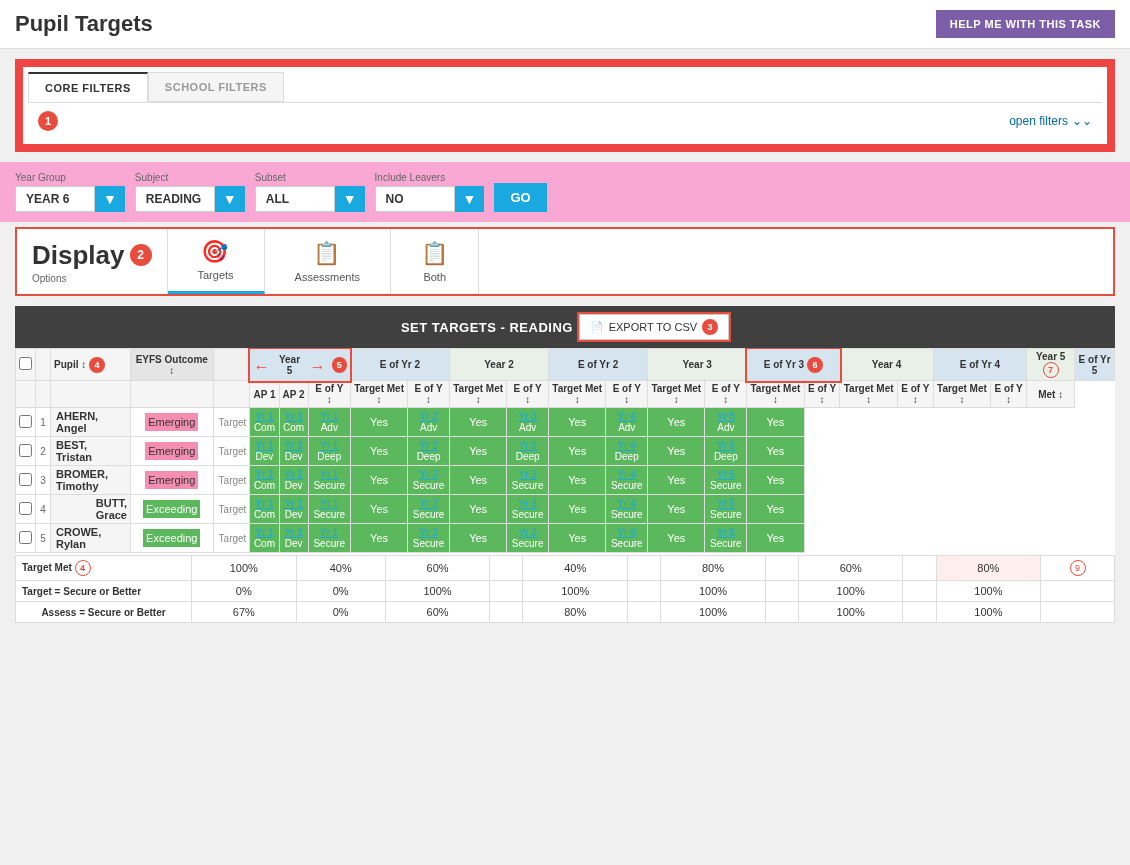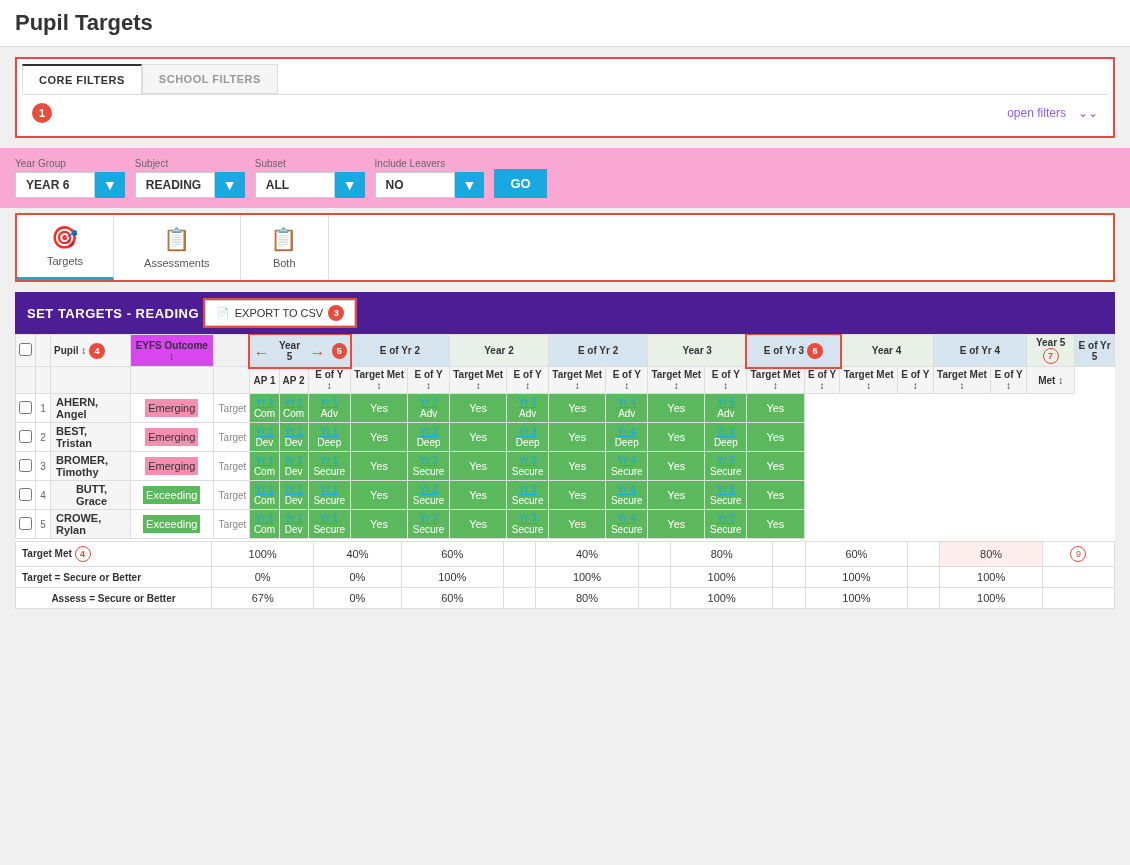--- a/index.html
+++ b/index.html
@@ -2,57 +2,57 @@
 <html><head>
   <meta charset="utf-8">
   <style>
     * { box-sizing: border-box; margin: 0; padding: 0; }
     body { font-family: Arial, sans-serif; font-size: 12px; background: #f0f0f0; color: #333; }
     
     .header { background: white; padding: 10px 15px; display: flex; justify-content: space-between; align-items: center; border-bottom: 1px solid #ddd; }
     .page-title { font-size: 22px; font-weight: bold; color: #333; }
     .help-btn { background: #7b5ea7; color: white; border: none; padding: 8px 14px; font-size: 11px; font-weight: bold; cursor: pointer; letter-spacing: 0.5px; }
     
-    .filter-section { margin: 10px 15px; border: 2px solid #ef4444; background: white; padding: 5px; }
+    .filter-section { margin: 10px 15px; border: 8px solid #ef4444; background: white; padding: 5px; }
     .filter-tabs { display: flex; border-bottom: 1px solid #ddd; }
     .filter-tab { padding: 8px 16px; font-size: 11px; font-weight: bold; cursor: pointer; border: 1px solid #ddd; background: white; letter-spacing: 0.5px; }
     .filter-tab.active { border-bottom: none; background: white; border-top: 2px solid #333; }
     .filter-tab.inactive { color: #999; background: #f5f5f5; }
     .open-filters-row { display: flex; align-items: center; padding: 8px 10px; }
-    .open-filters-btn { margin-left: auto; font-size: 12px; color: #8b5cf6; cursor: pointer; display: flex; align-items: center; gap: 12px; }
+    .open-filters-btn { margin-left: auto; font-size: 12px; color: #0369a1; cursor: pointer; display: flex; align-items: center; gap: 4px; }
     
     .dropdowns-row { display: flex; align-items: flex-end; gap: 10px; padding: 10px 15px; background: #f9a8d4; margin: 0 0 5px 0; }
     .dropdown-group { display: flex; flex-direction: column; gap: 3px; }
     .dropdown-label { font-size: 10px; color: #666; }
     .dropdown-control { display: flex; align-items: center; }
     .dropdown-value { background: white; border: 1px solid #ccc; padding: 5px 10px; font-size: 12px; font-weight: bold; min-width: 80px; }
     .dropdown-btn { background: #1aa8e0; border: none; color: white; padding: 5px 8px; cursor: pointer; font-size: 14px; }
     .go-btn { background: #1aa8e0; color: white; border: none; padding: 7px 16px; font-weight: bold; font-size: 13px; cursor: pointer; }
     
     .display-section { margin: 5px 15px; border: 2px solid #e74c3c; background: white; display: flex; align-items: stretch; }
     .display-label { padding: 10px 15px; display: flex; flex-direction: column; justify-content: center; border-right: 1px solid #ddd; min-width: 110px; }
     .display-title { font-size: 26px; font-weight: bold; }
     .display-badge { background: #e74c3c; color: white; border-radius: 50%; width: 22px; height: 22px; display: inline-flex; align-items: center; justify-content: center; font-size: 12px; font-weight: bold; margin-left: 5px; }
     .display-subtitle { font-size: 10px; color: #666; margin-top: 2px; }
     .display-option { display: flex; flex-direction: column; align-items: center; justify-content: center; padding: 10px 30px; border-right: 1px solid #ddd; cursor: pointer; gap: 4px; }
     .display-option.active { border-bottom: 3px solid #1aa8e0; }
     .display-option-icon { font-size: 22px; color: #1aa8e0; }
     .display-option-label { font-size: 11px; color: #555; }
     
     .table-section { margin: 10px 15px; background: white; }
-    .table-header-bar { background: #4c1d95; color: white; padding: 8px 12px; display: flex; align-items: center; gap: 6px; }
+    .table-header-bar { background: #404040; color: white; padding: 8px 12px; display: flex; align-items: center; gap: 6px; justify-content: center; }
     .table-header-title { font-size: 13px; font-weight: bold; letter-spacing: 0.5px; }
     .export-btn { background: white; color: #333; border: 1px solid #ccc; padding: 4px 10px; font-size: 11px; cursor: pointer; display: flex; align-items: center; gap: 5px; outline: 2px solid #e74c3c; }
     
     table { width: 100%; border-collapse: collapse; font-size: 11px; }
     th, td { border: 1px solid #ddd; text-align: center; padding: 2px 3px; }
     th { background: #f5f5f5; font-weight: bold; font-size: 10px; }
     
     .col-pupil { text-align: left; min-width: 80px; background: #f5f5f5; }
-    .col-eyfs { min-width: 70px; background: #d946ef; margin-top: 32px; }
+    .col-eyfs { min-width: 70px; background: #e5e5e5; margin-top: 32px; }
     
     .cell-green { background: #5cb85c; color: white; font-size: 10px; }
     .cell-yes { background: #5cb85c; color: white; }
     
     .pupil-name { font-weight: bold; font-size: 11px; text-align: left; }
     .pupil-row-label { text-align: center; padding-left: 5px; color: #888; font-size: 10px; }
     
     .emerging { background: #f48fb1; color: #333; font-size: 11px; padding: 3px; }
     .exceeding { background: #5cb85c; color: white; font-size: 11px; padding: 3px; }
     
@@ -76,20 +76,21 @@
     
     .filter-num { background: #e74c3c; color: white; font-size: 11px; font-weight: bold; border-radius: 50%; width: 20px; height: 20px; display: flex; align-items: center; justify-content: center; margin-right: 5px; }
     
     .display-header-row { display: flex; align-items: center; }
   </style>
 </head>
 <body>
 
 <div class="header">
   <h1 class="page-title">Pupil Targets</h1>
+  <button class="help-btn">HELP ME WITH THIS TASK</button>
 </div>
 
 <div class="filter-section">
   <div class="filter-tabs">
     <div class="filter-tab active">CORE FILTERS</div>
     <div class="filter-tab inactive">SCHOOL FILTERS</div>
   </div>
   <div class="open-filters-row">
     <div class="filter-num">1</div>
     <div class="open-filters-btn">
@@ -125,20 +126,27 @@
     <span class="dropdown-label">Include Leavers</span>
     <div class="dropdown-control">
       <span class="dropdown-value">NO</span>
       <button class="dropdown-btn">▼</button>
     </div>
   </div>
   <button class="go-btn">GO</button>
 </div>
 
 <div class="display-section">
+  <div class="display-label">
+    <div class="display-header-row">
+      <span class="display-title">Display</span>
+      <span class="display-badge">2</span>
+    </div>
+    <span class="display-subtitle">Options</span>
+  </div>
   <div class="display-option active">
     <span class="display-option-icon">🎯</span>
     <span class="display-option-label">Targets</span>
   </div>
   <div class="display-option">
     <span class="display-option-icon">📋</span>
     <span class="display-option-label">Assessments</span>
   </div>
   <div class="display-option">
     <span class="display-option-icon">📋</span>
@@ -296,21 +304,21 @@
     <td class="cell-green"><span class="yr-link">Yr 3</span><br><span class="level-text">Secure</span></td>
     <td class="cell-yes">Yes</td>
     <td class="cell-green"><span class="yr-link">Yr 4</span><br><span class="level-text">Secure</span></td>
     <td class="cell-yes">Yes</td>
     <td class="cell-green"><span class="yr-link">Yr 5</span><br><span class="level-text">Secure</span></td>
     <td class="cell-yes">Yes</td>
   </tr>
           <tr>
     <td class="checkbox-col"><input type="checkbox" style=""></td>
     <td class="row-num">4</td>
-    <td class="col-pupil pupil-name" style="white-space:pre-line;text-align:center;padding-left:5px;">BUTT,
+    <td class="col-pupil pupil-name" style="white-space:pre-line;text-align:right;padding-left:5px;">BUTT,
 Grace</td>
     <td><span class="exceeding">Exceeding</span></td>
     <td class="pupil-row-label">Target</td>
     <td class="cell-green"><span class="yr-link">Yr 1</span><br><span class="level-text">Com</span></td>
     <td class="cell-green"><span class="yr-link">Yr 1</span><br><span class="level-text">Dev</span></td>
     <td class="cell-green"><span class="yr-link">Yr 1</span><br><span class="level-text">Secure</span></td>
     <td class="cell-yes">Yes</td>
     <td class="cell-green"><span class="yr-link">Yr 2</span><br><span class="level-text">Secure</span></td>
     <td class="cell-yes">Yes</td>
     <td class="cell-green"><span class="yr-link">Yr 3</span><br><span class="level-text">Secure</span></td>
@@ -340,21 +348,21 @@
     <td class="cell-green"><span class="yr-link">Yr 5</span><br><span class="level-text">Secure</span></td>
     <td class="cell-yes">Yes</td>
   </tr>
         </tbody>
   </table>
   </div>
 
   <table class="footer-table" style="margin-top:2px;">
     <tbody>
         <tr>
-      <td style="text-align:left;font-weight:bold;font-size:10px;width:196px;">
+      <td style="text-align:left;font-weight:bold;font-size:10px;width:176px;">
         <span>Target Met</span>
         <span class="badge-circle" style="display:inline-flex;">4</span>
       </td>
       <td>100%</td>
       <td>40%</td>
       <td>60%</td>
       <td></td>
       <td>40%</td>
       <td></td>
       <td>80%</td>

